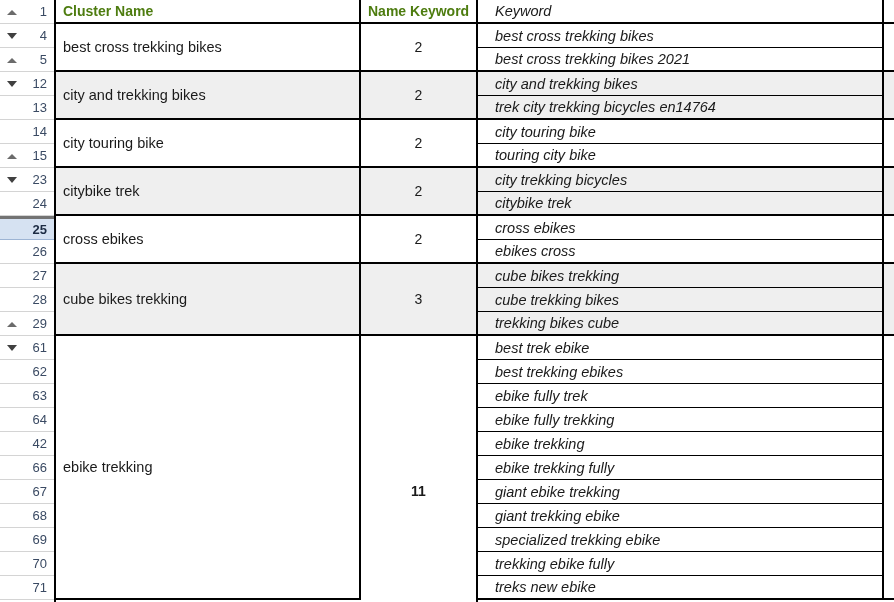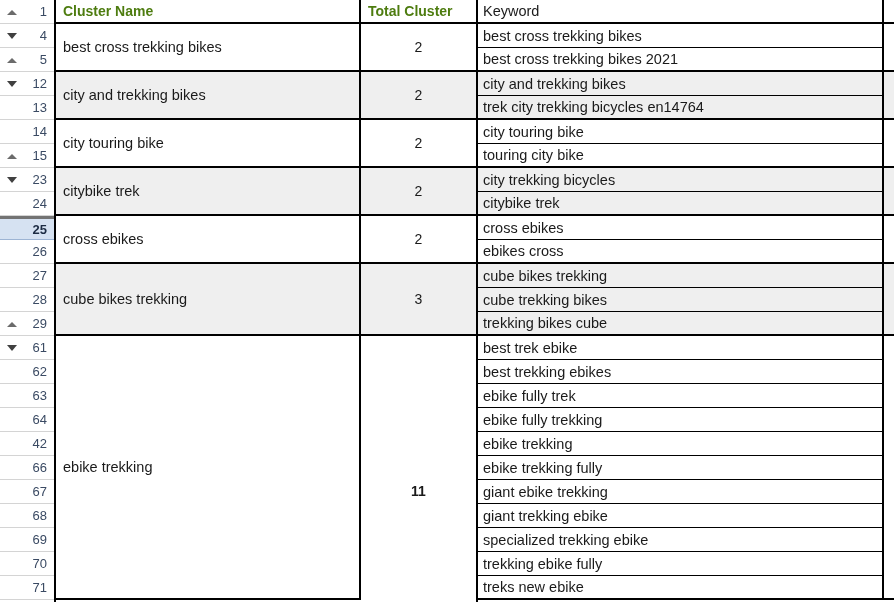--- a/index.html
+++ b/index.html
@@ -104,25 +104,26 @@
     border-right: 2px solid #000000;
     position: relative;
   }
   .c-keyword {
     flex: 1 1 auto;
     box-sizing: border-box;
     border-right: 2px solid #000000;
     border-bottom: 1px solid #000000;
     display: flex;
     align-items: center;
-    padding-left: 5px;
+    padding-left: 17px;
     font-size: 14.5px;
     overflow: hidden;
     white-space: nowrap;
     margin-right: 10px;
+    font-style: italic;
   }
   .row.group-last .c-keyword {
     border-bottom: none;
   }
 
   .shaded { background: #efefef; }
   .plain  { background: #ffffff; }
 
   .hdr-text {
     display: flex;
@@ -257,21 +258,21 @@
       </div>
     </div>
 
   <div id="grid">
 
     <div class="row header plain">
       <div class="c-cluster">
         <div class="hdr-text">Cluster Name</div>
       </div>
       <div class="c-total">
-        <div class="hdr-text">Total Cluster</div>
+        <div class="hdr-text">Name Keyword</div>
       </div>
       <div class="c-keyword" style="border-bottom:none;">Keyword</div>
     </div>
 
     <div id="body-rows">
         <div style="position: relative;">
           <div class="row plain">
             <div class="c-cluster"></div>
             <div class="c-total"></div>
             <div class="c-keyword">best cross trekking bikes</div>

